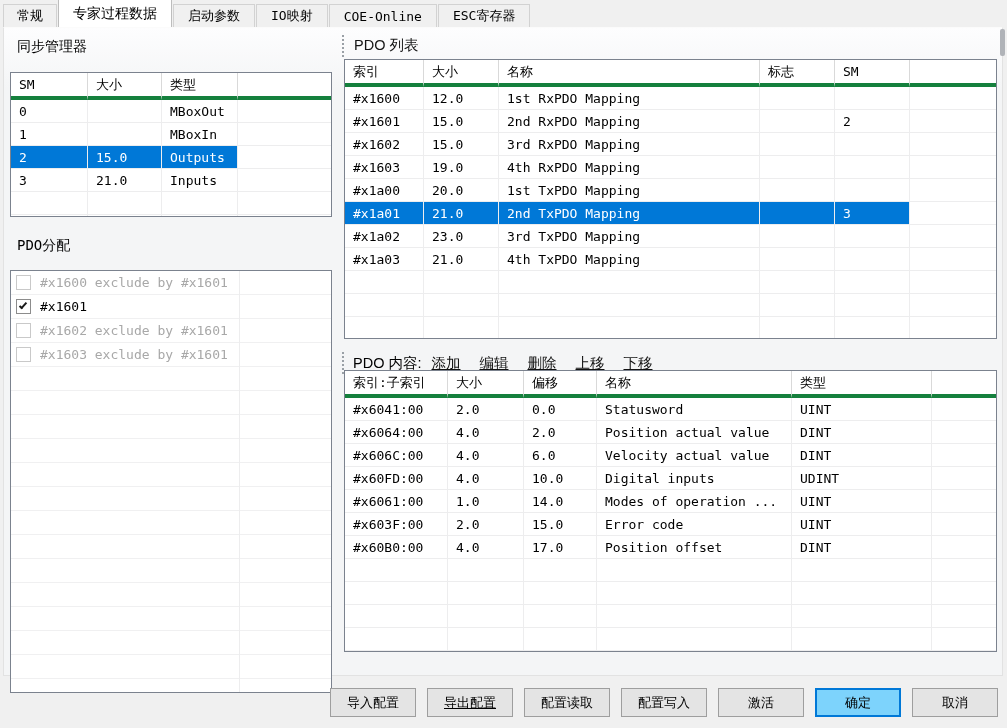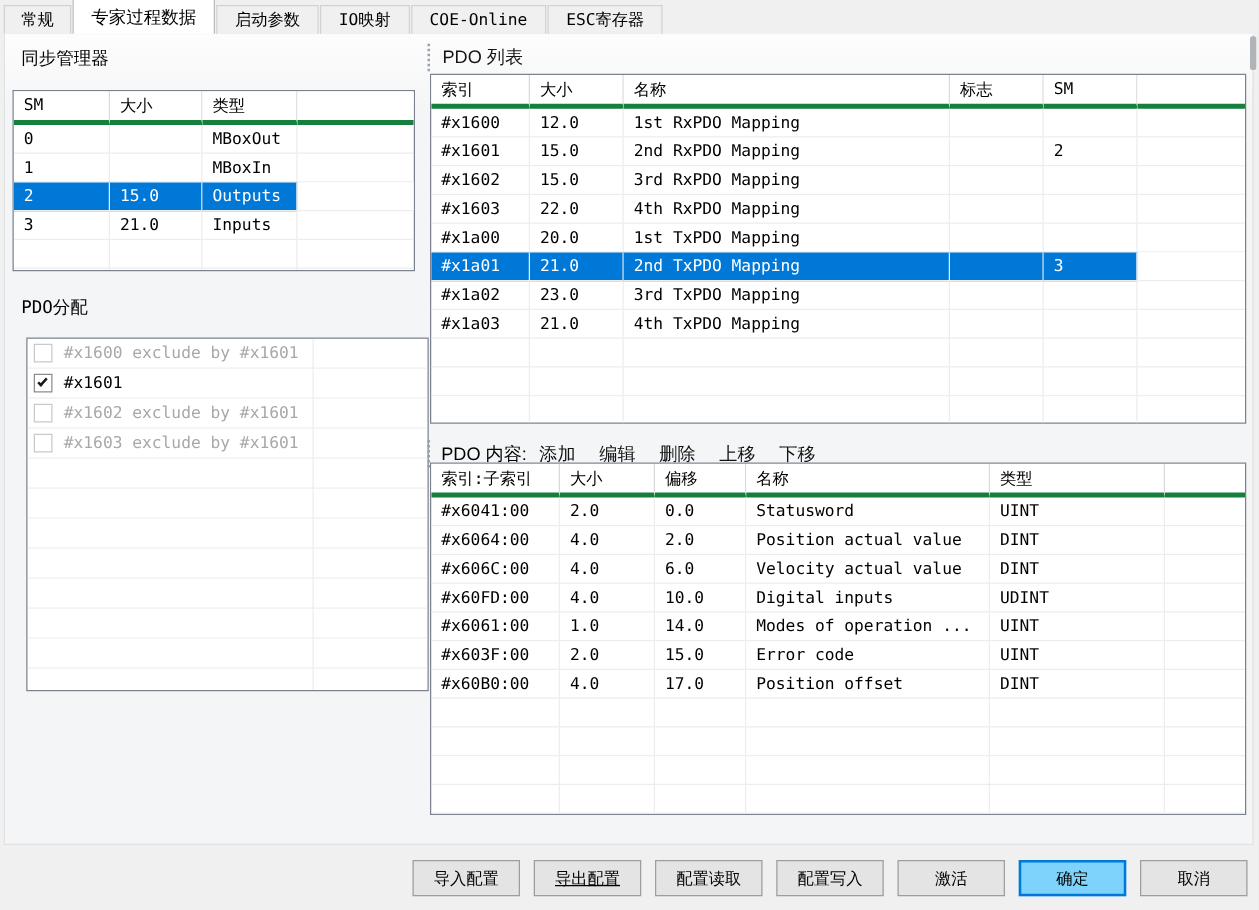--- a/index.html
+++ b/index.html
@@ -28,35 +28,35 @@
   .tablebox th:last-child{border-right:none;}
   .tablebox td{height:23px;padding:0 0 0 8px;border-right:1px solid #ededee;border-bottom:1px solid #ededee;
         overflow:hidden;white-space:nowrap;}
   .tablebox td:last-child{border-right:none;}
   .tablebox tr.selected td{background:#0078d7;color:#fff;}
   .tablebox tr.selected td:last-child{background:#fff;color:#000;}
   #sync-table{left:6px;top:44px;width:322px;height:145px;}
   #pdo-list-table{left:340px;top:31px;width:653px;height:280px;}
   #pdo-content-table{left:340px;top:342px;width:653px;height:282px;}
   
-  .listbox{position:absolute;left:6px;top:242px;width:322px;height:283px;background:#fff;
-        border:1px solid #7b828e;overflow:hidden;margin-left:11px;}
+  .listbox{position:absolute;left:6px;top:242px;width:322px;height:423px;background:#fff;
+        border:1px solid #7b828e;overflow:hidden;}
   .listbox .vline{position:absolute;left:228px;top:0;bottom:0;width:1px;background:#ededee;}
   .assign-row{height:24px;display:flex;align-items:center;border-bottom:1px solid #f0f0f1;padding-left:5px;}
   .assign-row .lbl{margin-left:9px;}
   .assign-row.disabled .lbl{color:#a8a8a8;}
   .cb{width:15px;height:15px;background:#fff;border:1px solid #8c8c8c;position:relative;flex:0 0 auto;}
   .assign-row.disabled .cb{border-color:#c9c9c9;}
   .check{position:absolute;left:2px;top:3px;width:8px;height:4px;
         border-left:2px solid #1a1a1a;border-bottom:2px solid #1a1a1a;transform:rotate(-48deg);}
   
   .content-header{position:absolute;left:349px;top:326px;display:flex;align-items:center;
         font-family:"Liberation Sans","DejaVu Sans",sans-serif;font-size:14.5px;}
   .content-header .links{display:flex;margin-left:10px;}
-  .content-header a{color:#111;margin-right:19px;cursor:pointer;white-space:nowrap;}
+  .content-header a{color:#111;text-decoration:underline;margin-right:19px;cursor:pointer;white-space:nowrap;}
   
   .scroll-thumb{position:absolute;left:1000px;top:29px;width:5px;height:27px;background:#b0b3b8;border-radius:2px;}
   
   .btn{position:absolute;top:688px;width:86px;height:29px;background:#e4e4e4;border:1px solid #9e9e9e;
        display:flex;align-items:center;justify-content:center;font-size:13px;cursor:pointer;}
   .btn.default{border:2px solid #0078d7;background:#7dd3fc;}
 </style>
 </head>
 <body>
 
@@ -209,21 +209,21 @@
             <tr>
               <td>#x1602</td>
               <td>15.0</td>
               <td>3rd RxPDO Mapping</td>
               <td></td>
               <td></td>
               <td></td>
             </tr>
             <tr>
               <td>#x1603</td>
-              <td>22.0</td>
+              <td>19.0</td>
               <td>4th RxPDO Mapping</td>
               <td></td>
               <td></td>
               <td></td>
             </tr>
             <tr>
               <td>#x1a00</td>
               <td>20.0</td>
               <td>1st TxPDO Mapping</td>
               <td></td>

